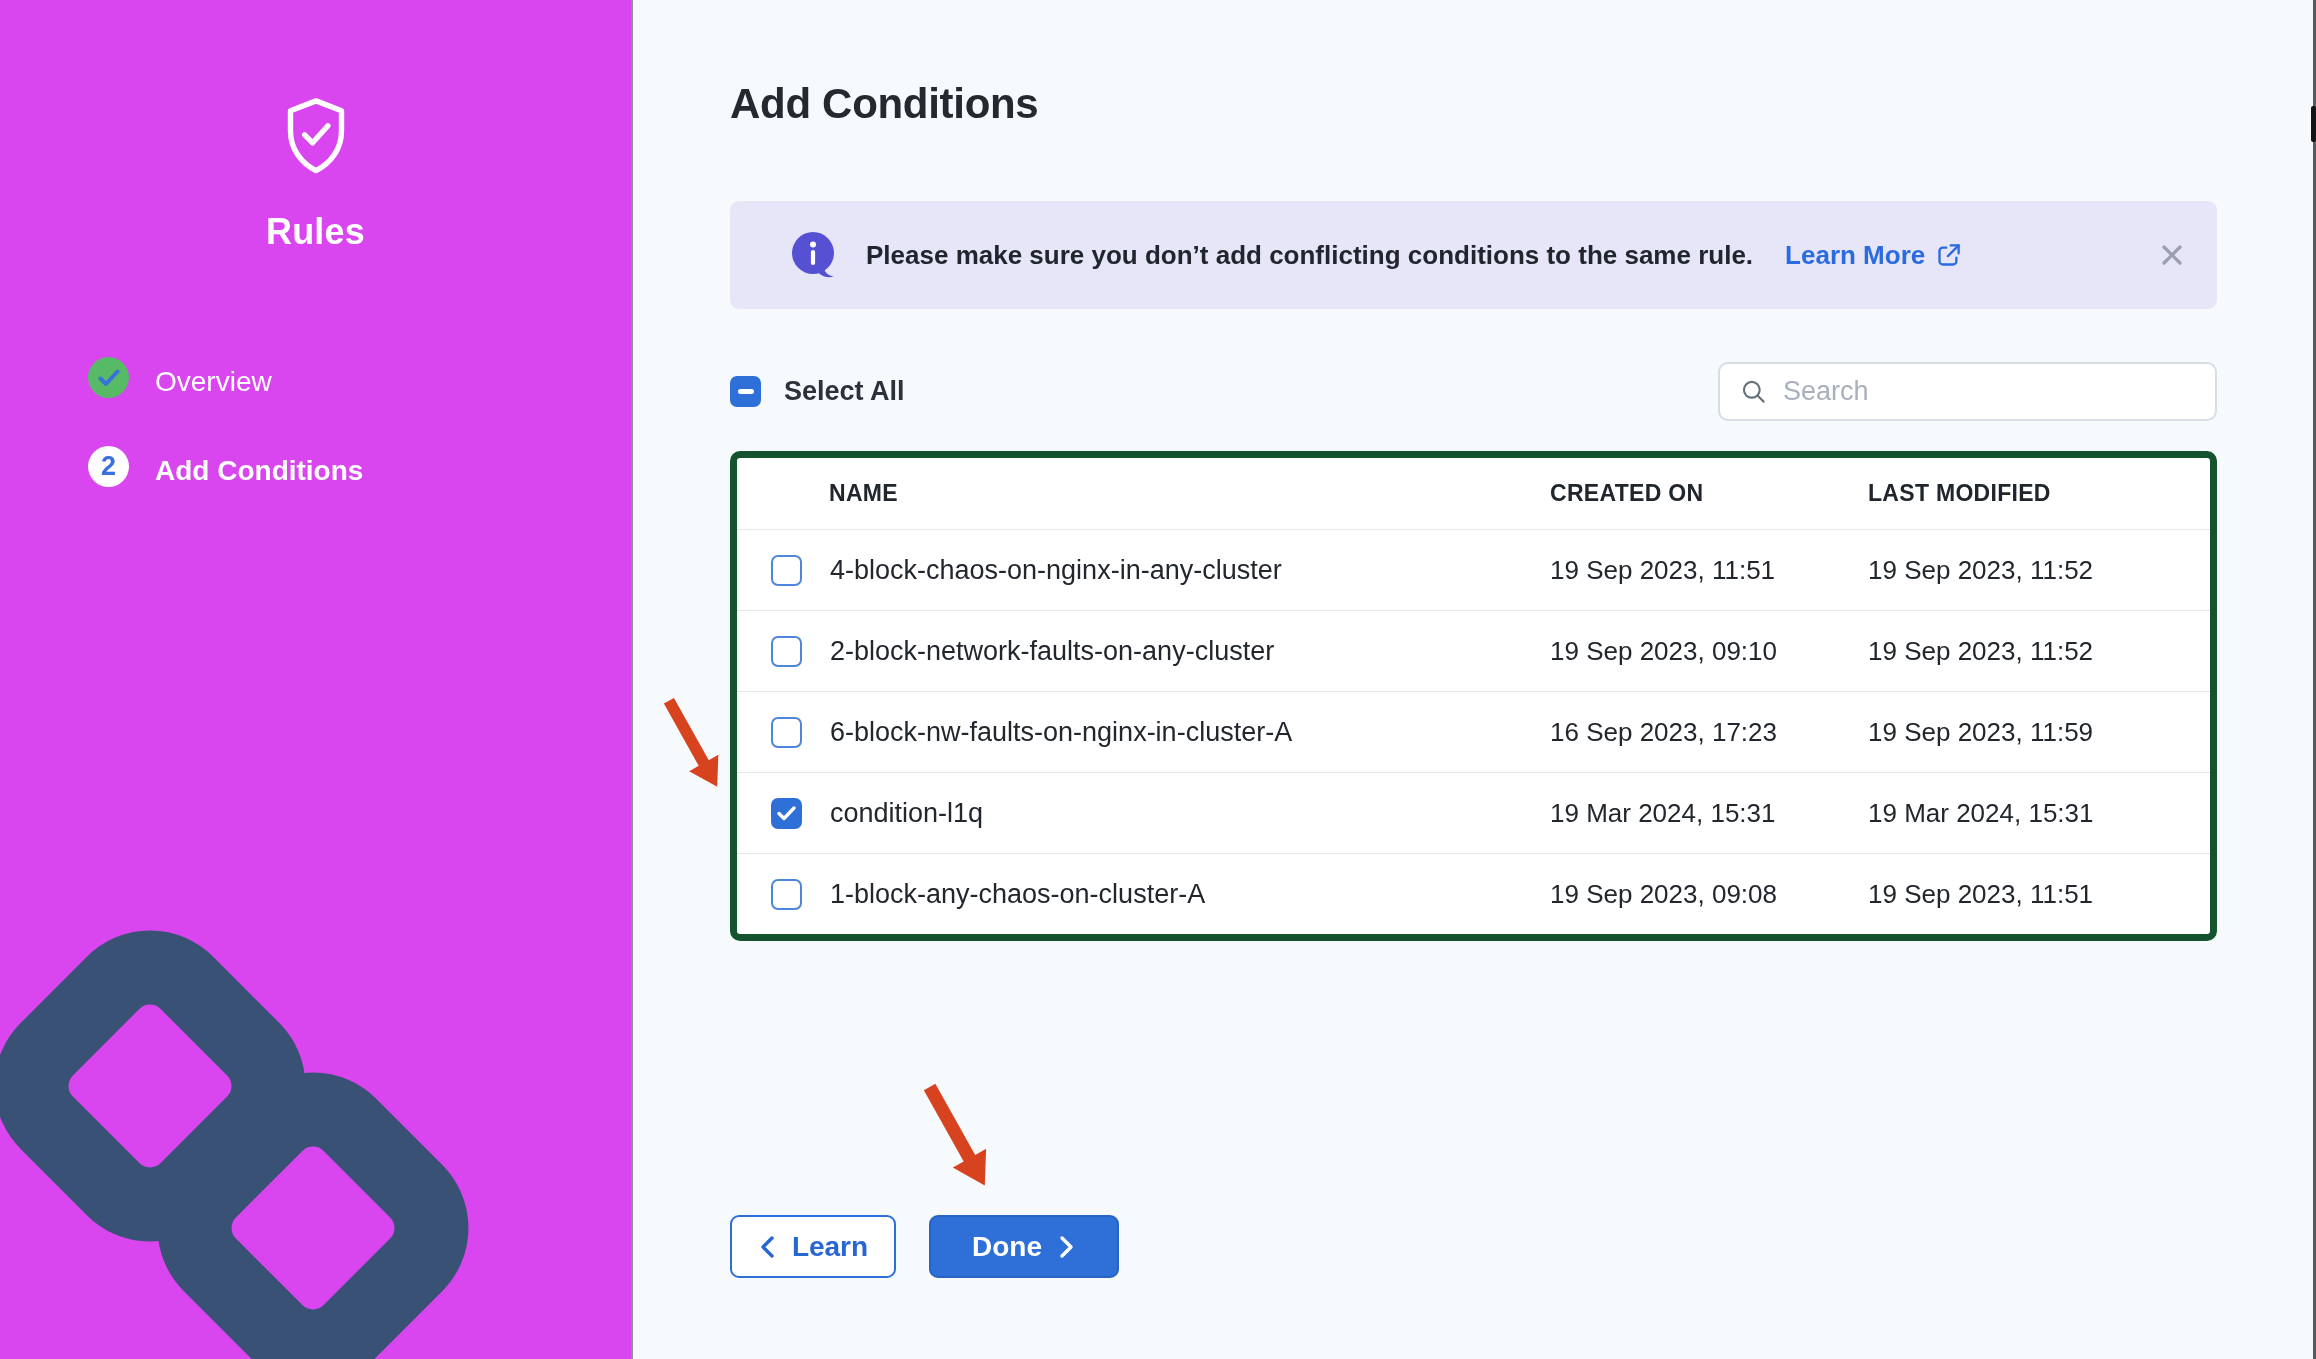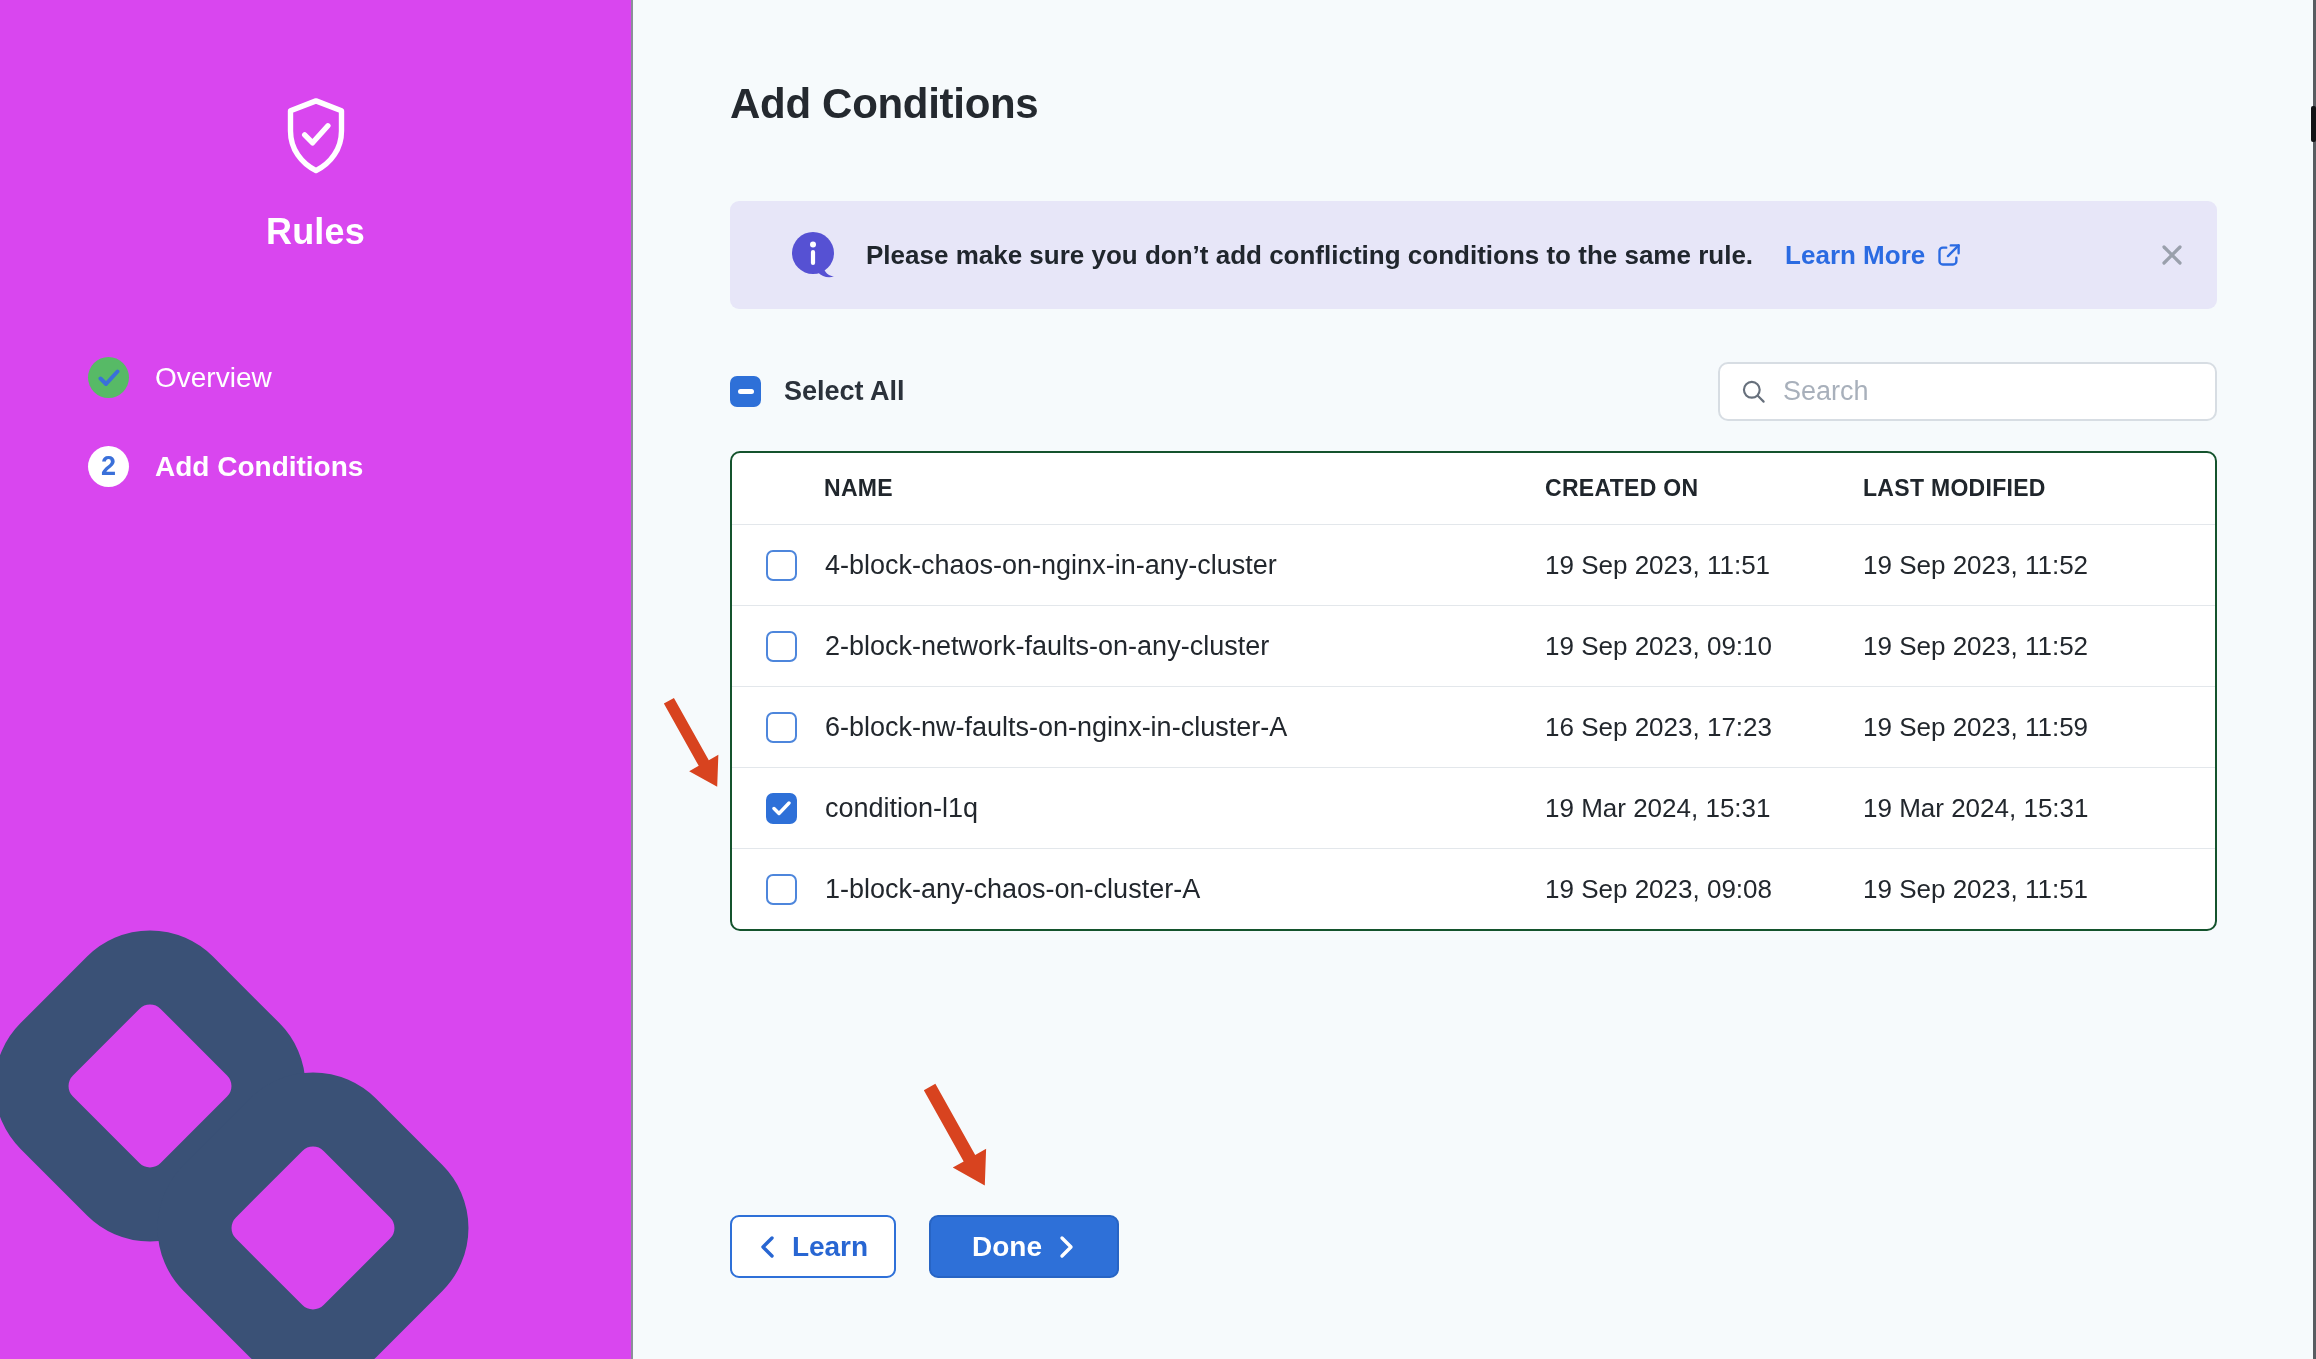--- a/index.html
+++ b/index.html
@@ -18,21 +18,21 @@
     background:#d946ef;
     border-right:2px solid #8a9098;
     overflow:hidden;
   }
   .sidebar-head { position:absolute; top:95px; left:0; width:100%; text-align:center; }
   .shield-wrap { display:inline-block; }
   .sidebar-title {
     margin-top:30px; color:#ffffff; font-size:36px; font-weight:700; letter-spacing:0.2px;
   }
   .steps { position:absolute; left:88px; top:357px; }
-  .step { display:flex; align-items:center; margin-bottom:48px; cursor:default; }
+  .step { display:flex; align-items:flex-end; margin-bottom:48px; cursor:default; }
   .step-circle {
     width:41px; height:41px; border-radius:50%;
     display:flex; align-items:center; justify-content:center; flex:none;
   }
   .step-circle.complete { background:#57ba66; }
   .step-circle.active { background:#ffffff; color:#3a70d9; font-size:27px; font-weight:700; }
   .step-label { color:#ffffff; font-size:28px; margin-left:26px; font-weight:500; }
   .step-label.bold { font-weight:700; }
 
   .watermark { position:absolute; left:0; top:0; width:633px; height:1359px; pointer-events:none; }
@@ -87,21 +87,21 @@
   }
   .search-box input {
     border:none; outline:none; background:transparent;
     font-family:"Liberation Sans", sans-serif;
     font-size:27px; color:#3a424c; margin-left:16px; width:100%;
   }
   .search-box input::placeholder { color:#a8b0bb; }
 
   .table {
     position:absolute; left:95px; top:451px; width:1487px;
-    background:#ffffff; border:2px solid #14532d; border-radius:10px; overflow:hidden;
+    background:#ffffff; border:7px solid #14532d; border-radius:10px; overflow:hidden;
   }
   .t-head { display:flex; height:71px; align-items:center; }
   .t-head .c1 { font-size:23px; font-weight:700; color:#20262c; letter-spacing:0.3px; }
   .c1 { width:813px; padding-left:92px; flex:none; }
   .c2 { width:318px; flex:none; }
   .c3 { flex:1; }
   .t-head .c2, .t-head .c3 { font-size:23px; font-weight:700; color:#20262c; letter-spacing:0.3px; }
   .t-row { display:flex; height:81px; align-items:center; border-top:1.5px solid #e3e7eb; }
   .t-row .c1 { display:flex; align-items:center; padding-left:34px;text-align:center; }
   .row-name { margin-left:28px; font-size:27px; color:#22272d; }

